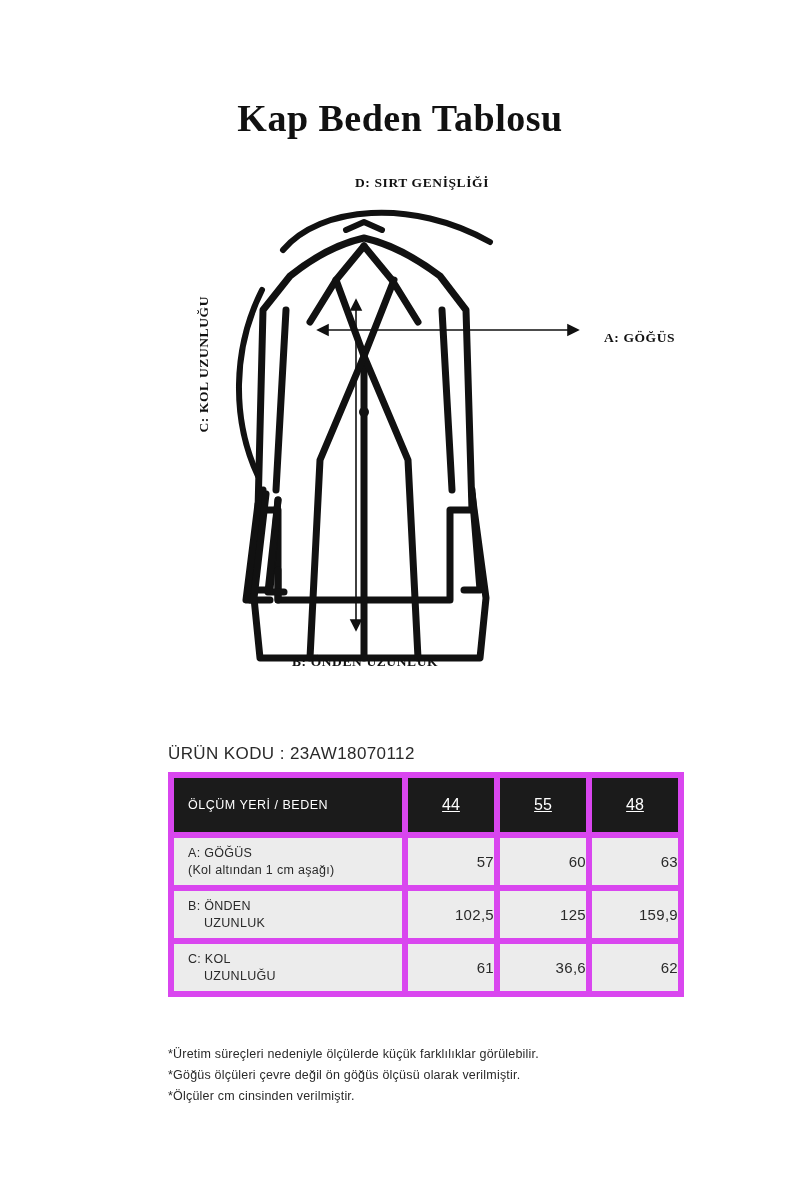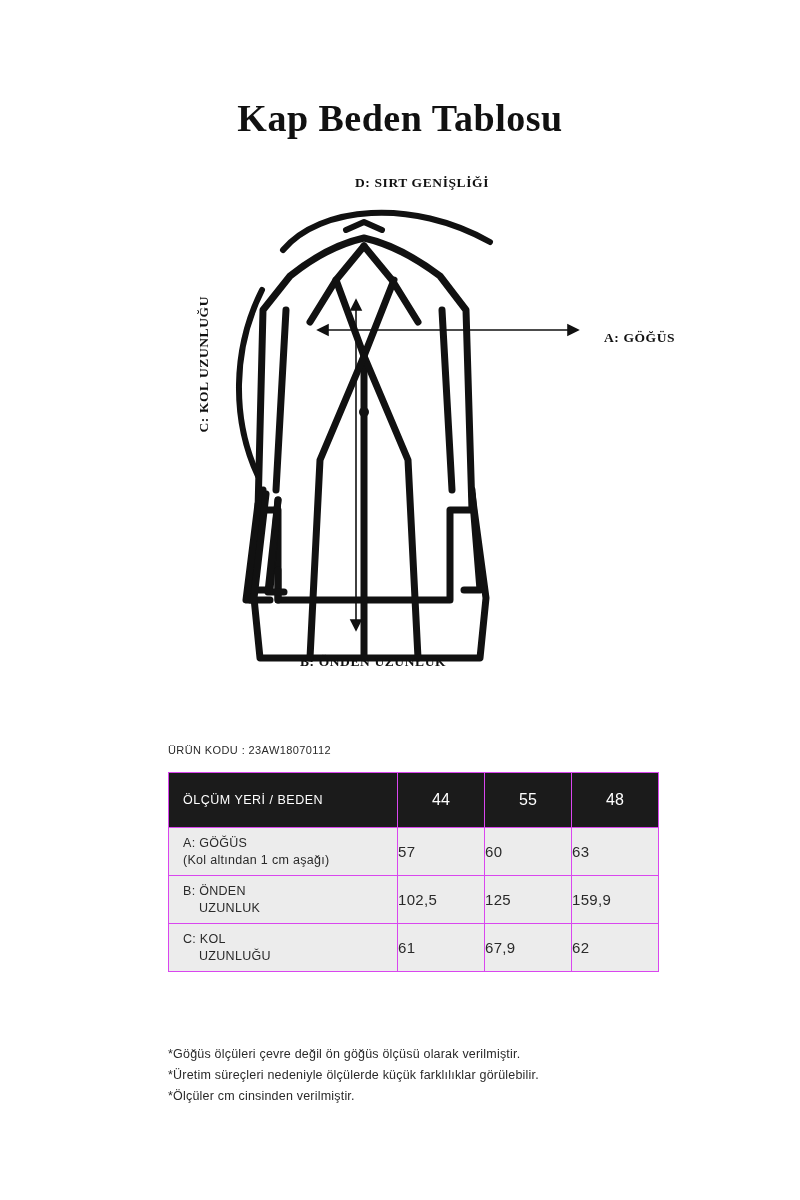--- a/index.html
+++ b/index.html
@@ -53,55 +53,55 @@
     position: absolute;
     font-family: "Liberation Serif", serif;
     font-weight: bold;
     font-size: 13.5px;
     letter-spacing: 0.6px;
     color: #111111;
     white-space: nowrap;
   }
   .lbl-d { top: 175px; left: 312px; margin-left: 43px; }
   .lbl-a { top: 330px; left: 604px; }
-  .lbl-b { top: 654px; left: 300px; }
+  .lbl-b { top: 654px; left: 292px; }
   .lbl-c {
     top: 296px;
     left: 196px;
     width: 18px;
     writing-mode: vertical-rl;
     transform: rotate(180deg);
     transform-origin: center;
   }
 
   
   .product-code {
     position: absolute;
     top: 744px;
     left: 168px;
-    font-size: 11px;
+    font-size: 17px;
     letter-spacing: 0.4px;
     color: #2a2a2a;
   }
 
   
   .table-wrap {
     position: absolute;
     top: 772px;
     left: 168px;
     width: 472px;
   }
   table.size-table {
     border-collapse: collapse;
     width: 472px;
     table-layout: fixed;
   }
   table.size-table th,
   table.size-table td {
-    border: 1px solid #d946ef;
+    border: 6px solid #d946ef;
     padding: 0;
   }
   .size-table thead th {
     background: #1b1b1b;
     color: #ffffff;
     height: 54px;
     vertical-align: middle;
   }
   .th-label {
     text-align: left;
@@ -109,20 +109,21 @@
     font-size: 12.5px;
     font-weight: normal;
     letter-spacing: 0.5px;
     width: 214px;
   }
   .th-size {
     text-align: center;
     font-size: 16px;
     font-weight: normal;
     width: 86px;
+    text-decoration: underline;
   }
   .size-table tbody td {
     background: #ececec;
     color: #2a2a2a;
     height: 47px;
     vertical-align: middle;
   }
   .td-label {
     text-align: left;
     padding-left: 14px !important;
@@ -131,21 +132,21 @@
     letter-spacing: 0.3px;
   }
   .td-label .sub {
     display: block;
   }
   .td-label .indent {
     display: block;
     padding-left: 16px;
   }
   .td-val {
-    text-align: left;
+    text-align: right;
     font-size: 15px;
     letter-spacing: 0.3px;
   }
 
   
   .notes {
     position: absolute;
     top: 1044px;
     left: 168px;
     width: 560px;
@@ -262,26 +263,26 @@
           <td class="td-val">102,5</td>
           <td class="td-val">125</td>
           <td class="td-val">159,9</td>
         </tr>
         <tr>
           <td class="td-label">
             <span class="sub">C: KOL</span>
             <span class="indent">UZUNLUĞU</span>
           </td>
           <td class="td-val">61</td>
-          <td class="td-val">67,9</td>
+          <td class="td-val">36,6</td>
           <td class="td-val">62</td>
         </tr>
       </tbody>
     </table>
   </div>
 
   <div class="notes">
+    <div>*Üretim süreçleri nedeniyle ölçülerde küçük farklılıklar görülebilir.</div>
     <div>*Göğüs ölçüleri çevre değil ön göğüs ölçüsü olarak verilmiştir.</div>
-    <div>*Üretim süreçleri nedeniyle ölçülerde küçük farklılıklar görülebilir.</div>
     <div>*Ölçüler cm cinsinden verilmiştir.</div>
   </div>
 
 </div>
 
 </body></html>

